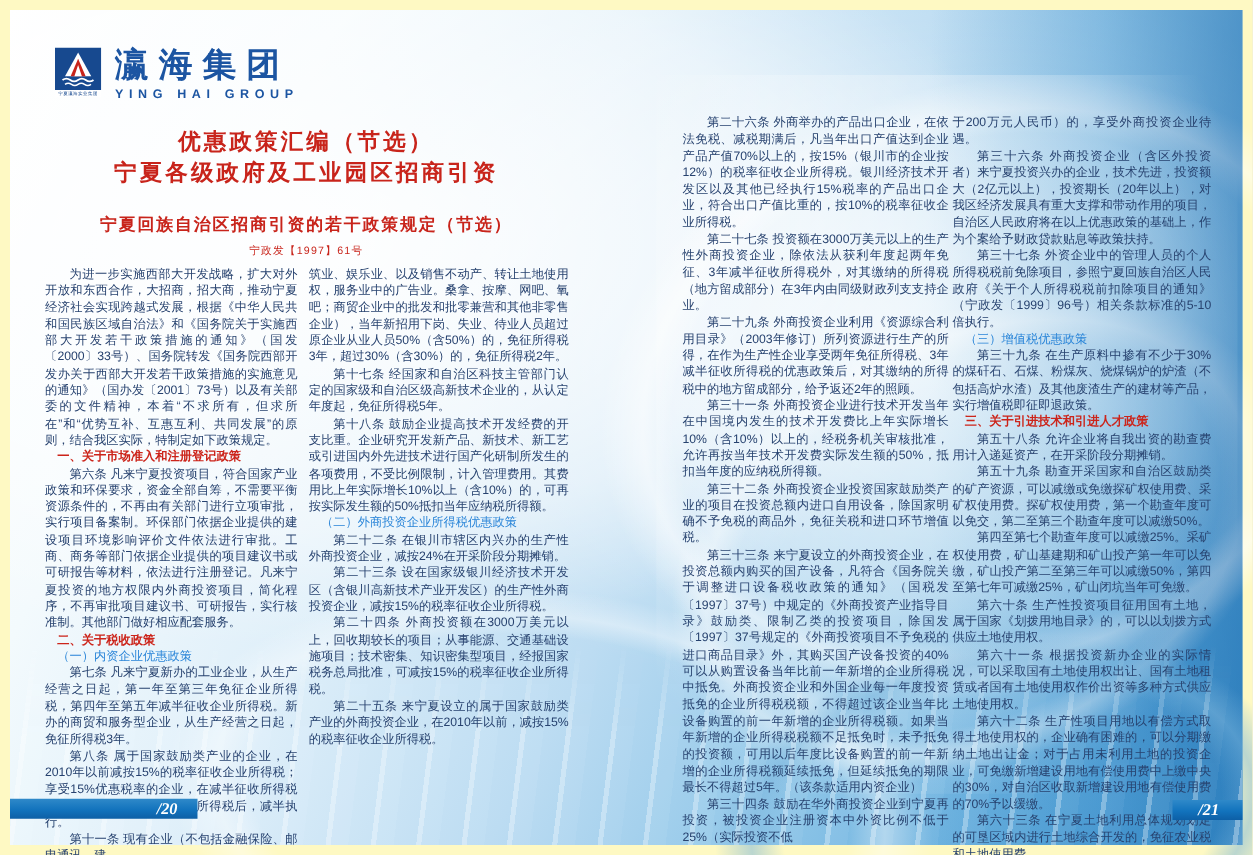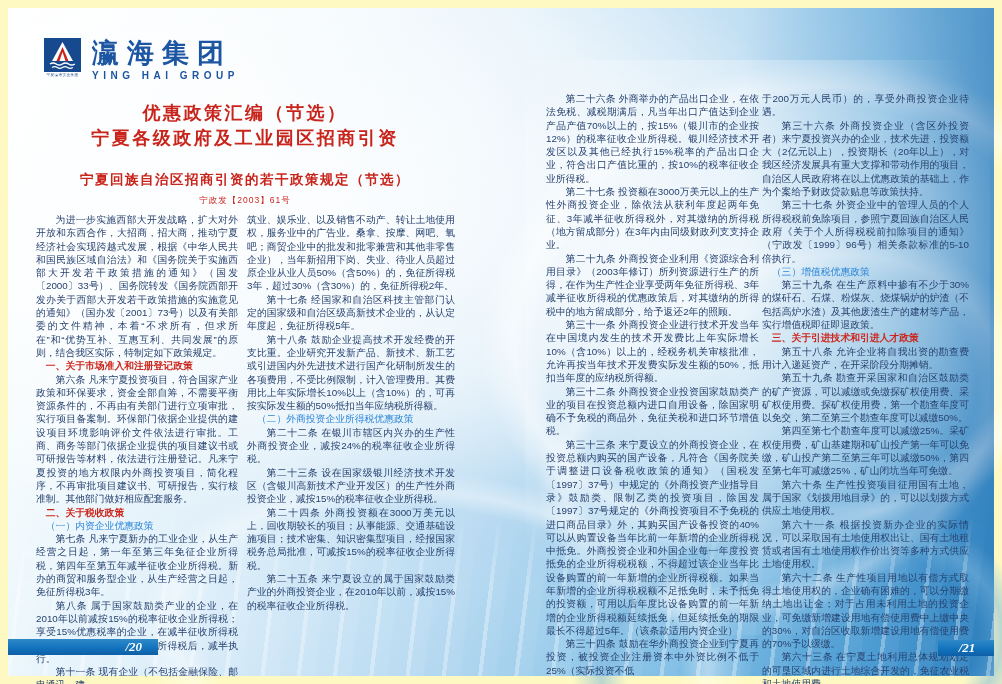--- a/index.html
+++ b/index.html
@@ -92,39 +92,39 @@
     <div id="logo-text">
       <div id="logo-cn">瀛海集团</div>
       <div id="logo-en">YING HAI GROUP</div>
     </div>
   </div>
 
   <div id="titleblock">
     <div class="title-line">优惠政策汇编（节选）</div>
     <div class="title-line">宁夏各级政府及工业园区招商引资</div>
     <div id="subtitle">宁夏回族自治区招商引资的若干政策规定（节选）</div>
-    <div id="docnum">宁政发【2003】61号</div>
+    <div id="docnum">宁政发【1997】61号</div>
   </div>
 
   <div class="col" id="col1">
       <p class="p-para">为进一步实施西部大开发战略，扩大对外开放和东西合作，大招商，招大商，推动宁夏经济社会实现跨越式发展，根据《中华人民共和国民族区域自治法》和《国务院关于实施西部大开发若干政策措施的通知》（国发〔2000〕33号）、国务院转发《国务院西部开发办关于西部大开发若干政策措施的实施意见的通知》（国办发〔2001〕73号）以及有关部委的文件精神，本着“不求所有，但求所在”和“优势互补、互惠互利、共同发展”的原则，结合我区实际，特制定如下政策规定。</p>
       <p class="p-hred">一、关于市场准入和注册登记政策</p>
       <p class="p-para">第六条 凡来宁夏投资项目，符合国家产业政策和环保要求，资金全部自筹，不需要平衡资源条件的，不再由有关部门进行立项审批，实行项目备案制。环保部门依据企业提供的建设项目环境影响评价文件依法进行审批。工商、商务等部门依据企业提供的项目建议书或可研报告等材料，依法进行注册登记。凡来宁夏投资的地方权限内外商投资项目，简化程序，不再审批项目建议书、可研报告，实行核准制。其他部门做好相应配套服务。</p>
       <p class="p-hred">二、关于税收政策</p>
       <p class="p-hblue">（一）内资企业优惠政策</p>
       <p class="p-para">第七条 凡来宁夏新办的工业企业，从生产经营之日起，第一年至第三年免征企业所得税，第四年至第五年减半征收企业所得税。新办的商贸和服务型企业，从生产经营之日起，免征所得税3年。</p>
       <p class="p-para">第八条 属于国家鼓励类产业的企业，在2010年以前减按15%的税率征收企业所得税；享受15%优惠税率的企业，在减半征收所得税时，按15%税率计算出应纳所得税后，减半执行。</p>
       <p class="p-para">第十一条 现有企业（不包括金融保险、邮电通讯、建</p>
     </div>
   <div class="col" id="col2">
       <p class="p-cont">筑业、娱乐业、以及销售不动产、转让土地使用权，服务业中的广告业。桑拿、按摩、网吧、氧吧；商贸企业中的批发和批零兼营和其他非零售企业），当年新招用下岗、失业、待业人员超过原企业从业人员50%（含50%）的，免征所得税3年，超过30%（含30%）的，免征所得税2年。</p>
       <p class="p-para">第十七条 经国家和自治区科技主管部门认定的国家级和自治区级高新技术企业的，从认定年度起，免征所得税5年。</p>
       <p class="p-para">第十八条 鼓励企业提高技术开发经费的开支比重。企业研究开发新产品、新技术、新工艺或引进国内外先进技术进行国产化研制所发生的各项费用，不受比例限制，计入管理费用。其费用比上年实际增长10%以上（含10%）的，可再按实际发生额的50%抵扣当年应纳税所得额。</p>
       <p class="p-hblue">（二）外商投资企业所得税优惠政策</p>
-      <p class="p-para">第二十二条 在银川市辖区内兴办的生产性外商投资企业，减按24%的税率征收企业所得税。</p>
+      <p class="p-para">第二十二条 在银川市辖区内兴办的生产性外商投资企业，减按24%在开采阶段分期摊销。</p>
       <p class="p-para">第二十三条 设在国家级银川经济技术开发区（含银川高新技术产业开发区）的生产性外商投资企业，减按15%的税率征收企业所得税。</p>
       <p class="p-para">第二十四条 外商投资额在3000万美元以上，回收期较长的项目；从事能源、交通基础设施项目；技术密集、知识密集型项目，经报国家税务总局批准，可减按15%的税率征收企业所得税。</p>
       <p class="p-para">第二十五条 来宁夏设立的属于国家鼓励类产业的外商投资企业，在2010年以前，减按15%的税率征收企业所得税。</p>
     </div>
   <div class="col" id="col3">
       <p class="p-para">第二十六条 外商举办的产品出口企业，在依法免税、减税期满后，凡当年出口产值达到企业产品产值70%以上的，按15%（银川市的企业按12%）的税率征收企业所得税。银川经济技术开发区以及其他已经执行15%税率的产品出口企业，符合出口产值比重的，按10%的税率征收企业所得税。</p>
       <p class="p-para">第二十七条 投资额在3000万美元以上的生产性外商投资企业，除依法从获利年度起两年免征、3年减半征收所得税外，对其缴纳的所得税（地方留成部分）在3年内由同级财政列支支持企业。</p>
       <p class="p-para">第二十九条 外商投资企业利用《资源综合利用目录》（2003年修订）所列资源进行生产的所得，在作为生产性企业享受两年免征所得税、3年减半征收所得税的优惠政策后，对其缴纳的所得税中的地方留成部分，给予返还2年的照顾。</p>
       <p class="p-para">第三十一条 外商投资企业进行技术开发当年在中国境内发生的技术开发费比上年实际增长10%（含10%）以上的，经税务机关审核批准，允许再按当年技术开发费实际发生额的50%，抵扣当年度的应纳税所得额。</p>
       <p class="p-para">第三十二条 外商投资企业投资国家鼓励类产业的项目在投资总额内进口自用设备，除国家明确不予免税的商品外，免征关税和进口环节增值税。</p>

